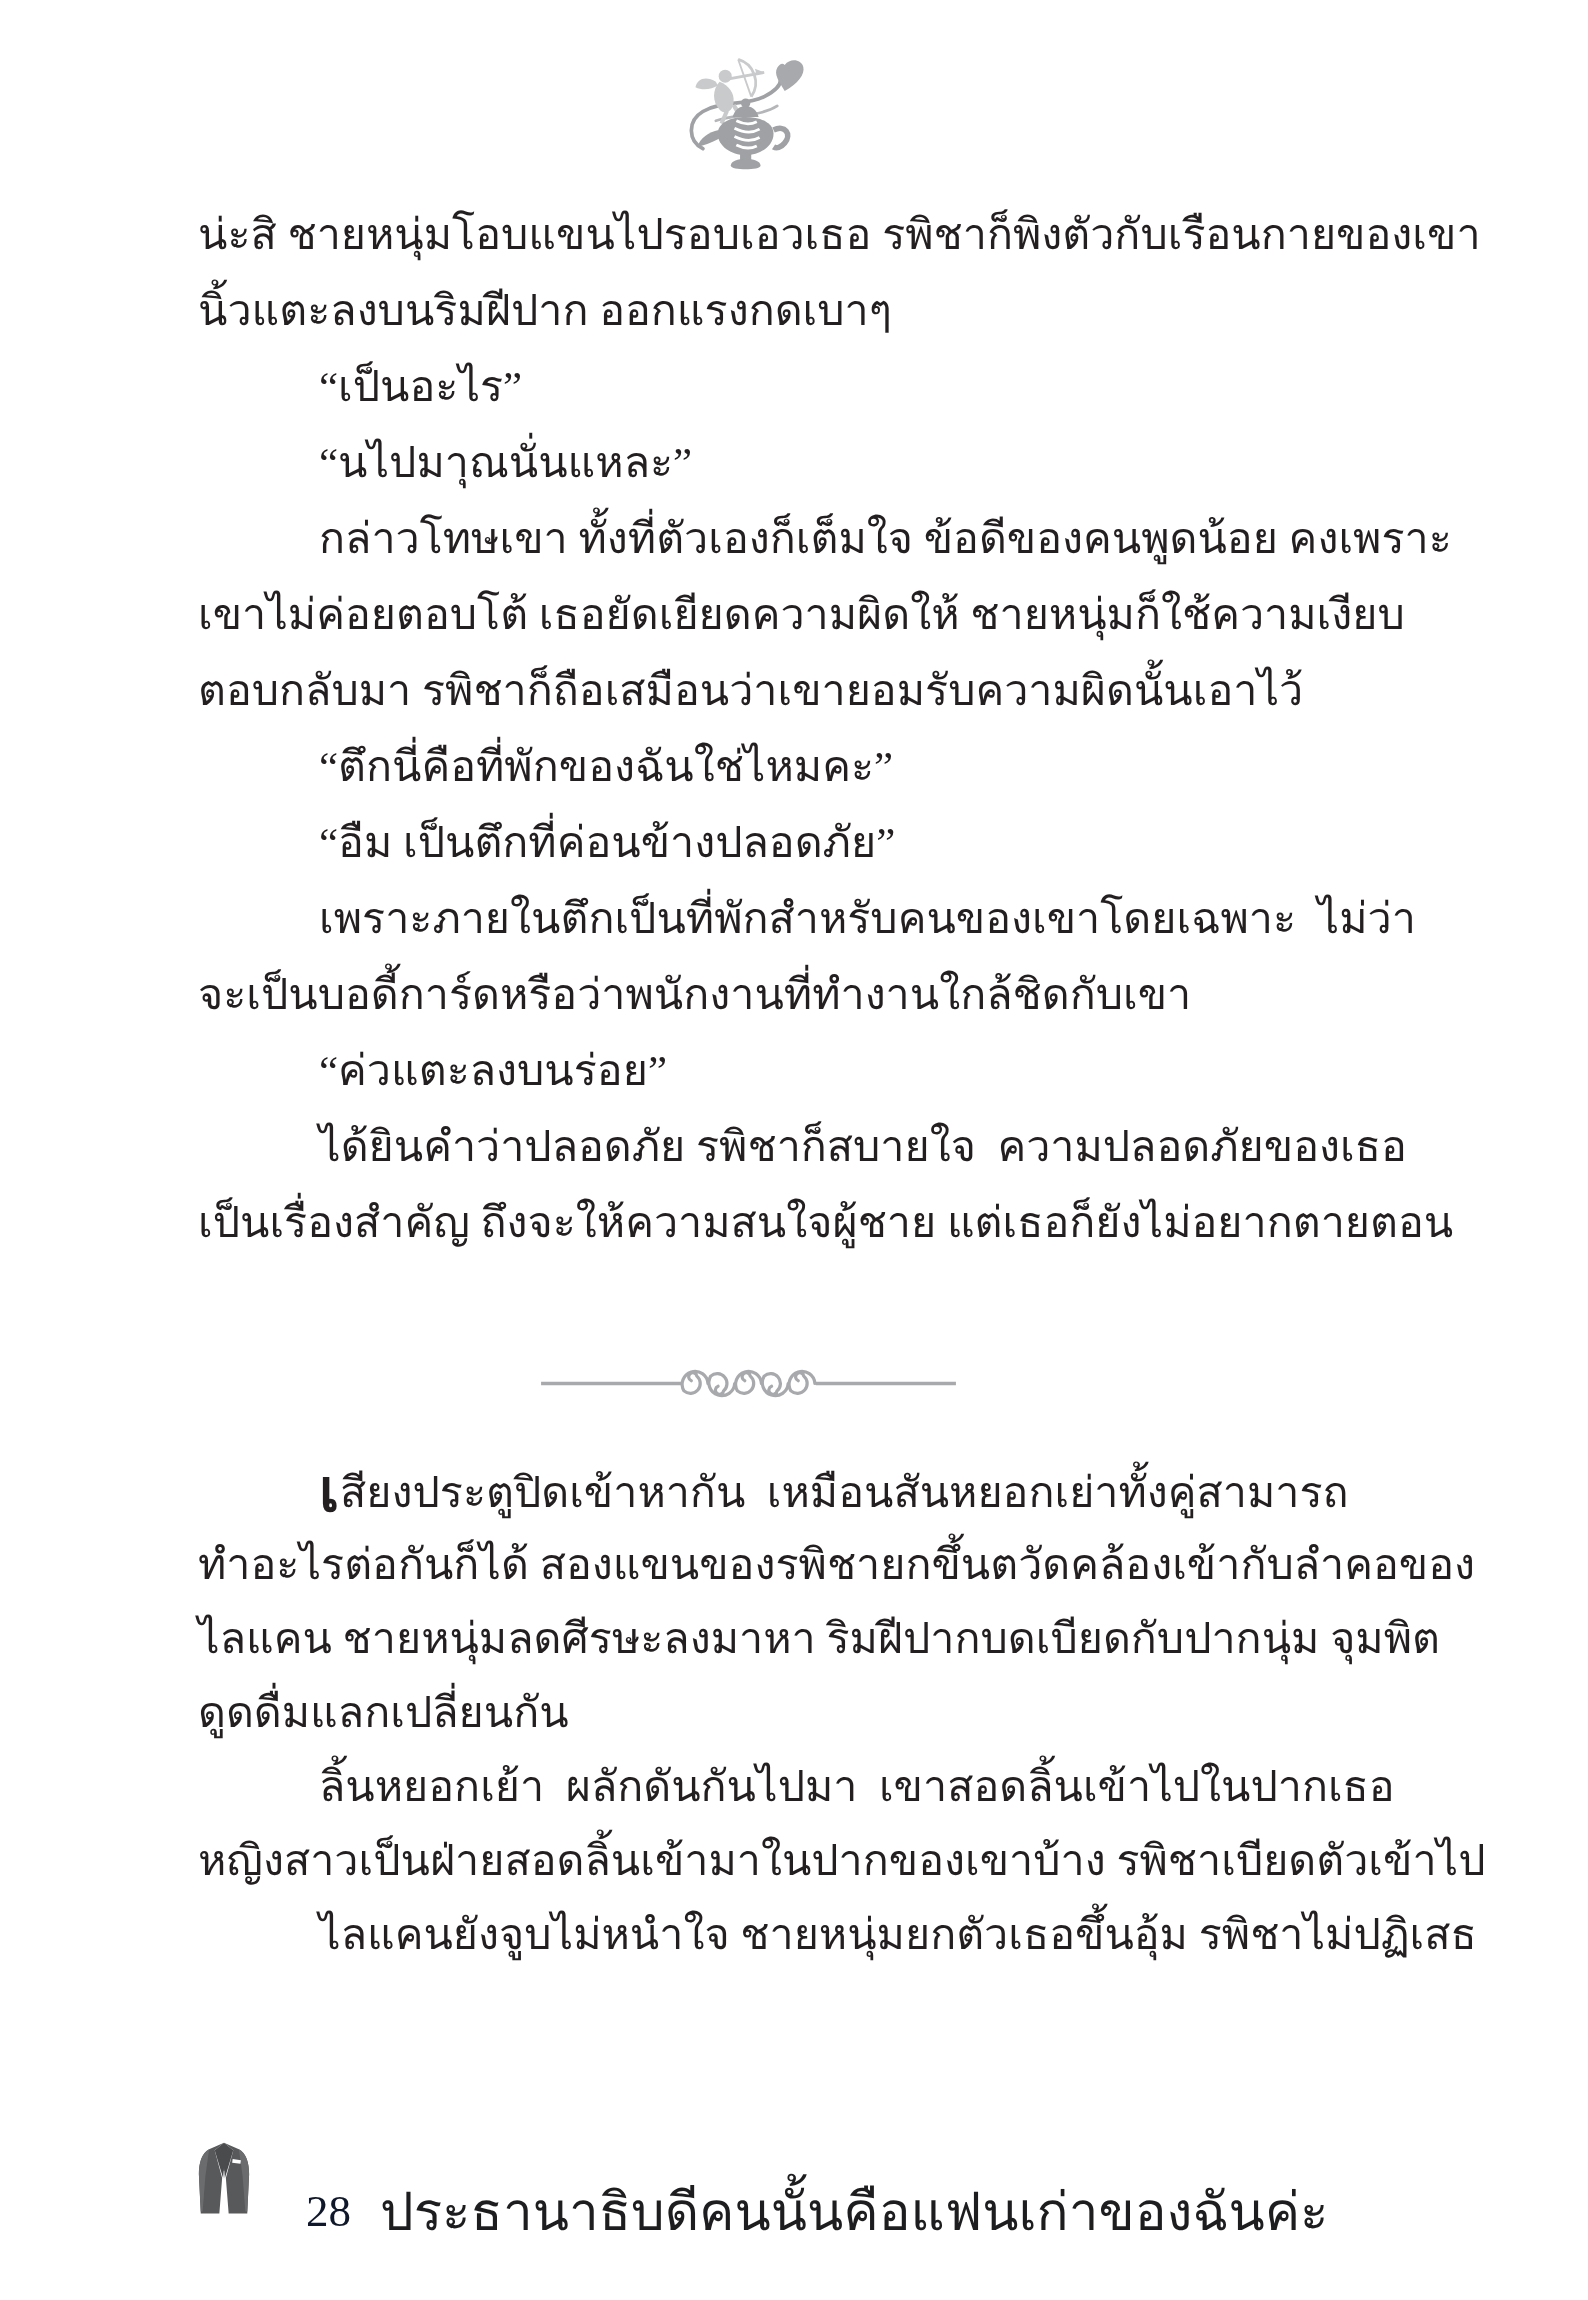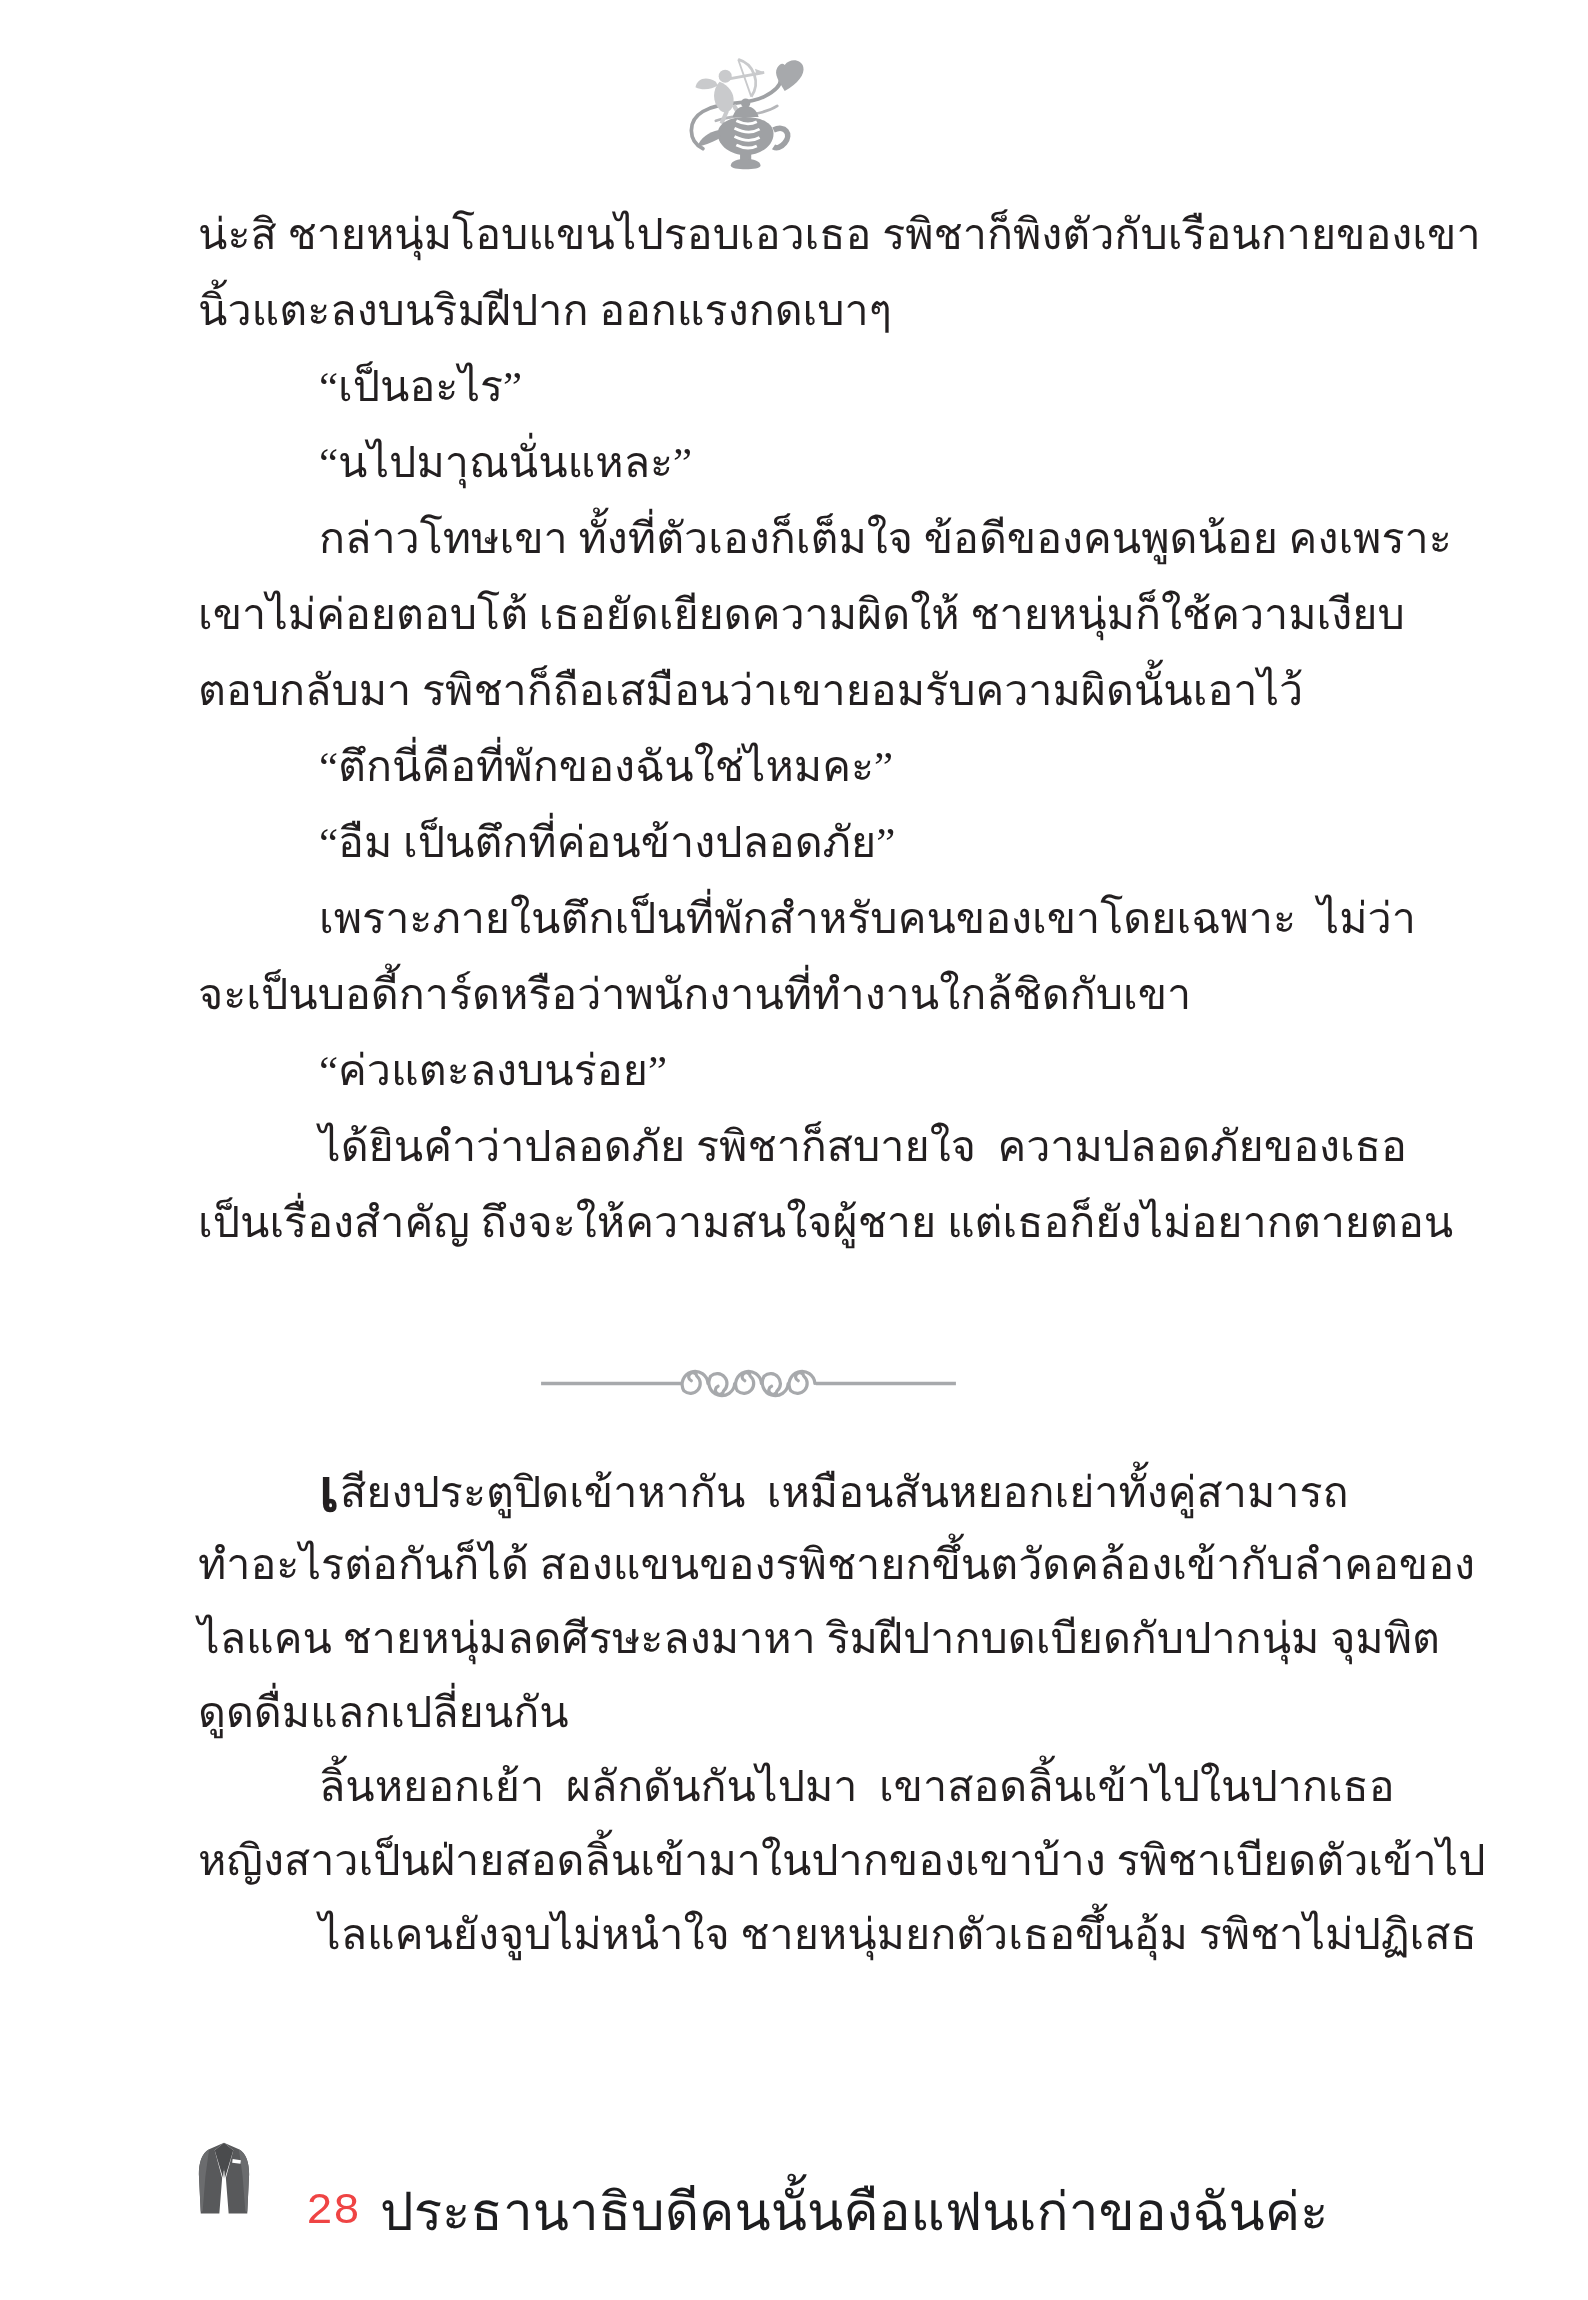--- a/index.html
+++ b/index.html
@@ -27,22 +27,22 @@
     font-weight:bold;
     font-size:59px;
     letter-spacing:0.9px;
     vertical-align:-3.7px;
   }
   .divider{position:absolute;left:540px;top:1354px;width:417px;height:59px;}
   .footer{position:absolute;left:0;top:2133px;width:1589px;height:102px;}
   .suit-icon{position:absolute;left:197px;top:5.6px;width:54px;height:80px;}
   .page-number{
     position:absolute;left:306px;top:56px;
-    font-family:Liberation Mono, monospace;
-    font-size:45px;line-height:45px;color:#ef4444;
+    font-family:Liberation Serif, serif;
+    font-size:45px;line-height:45px;color:#0f172a;
   }
   .footer-title{
     position:absolute;left:380px;top:56px;
     font-family:"Liberation Sans", sans-serif;
     font-size:53px;line-height:45px;color:#1d1d1f;
     white-space:pre;
   }
 </style>
 </head>
 <body>

